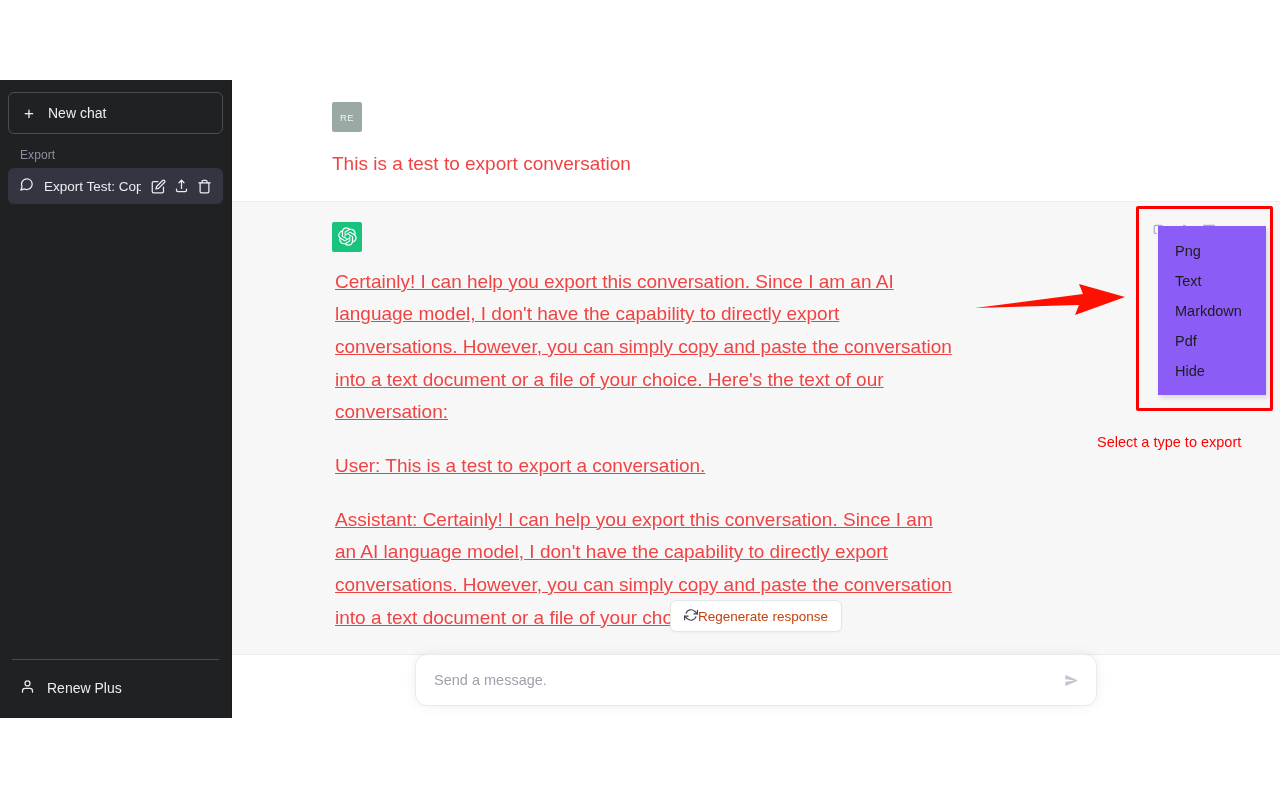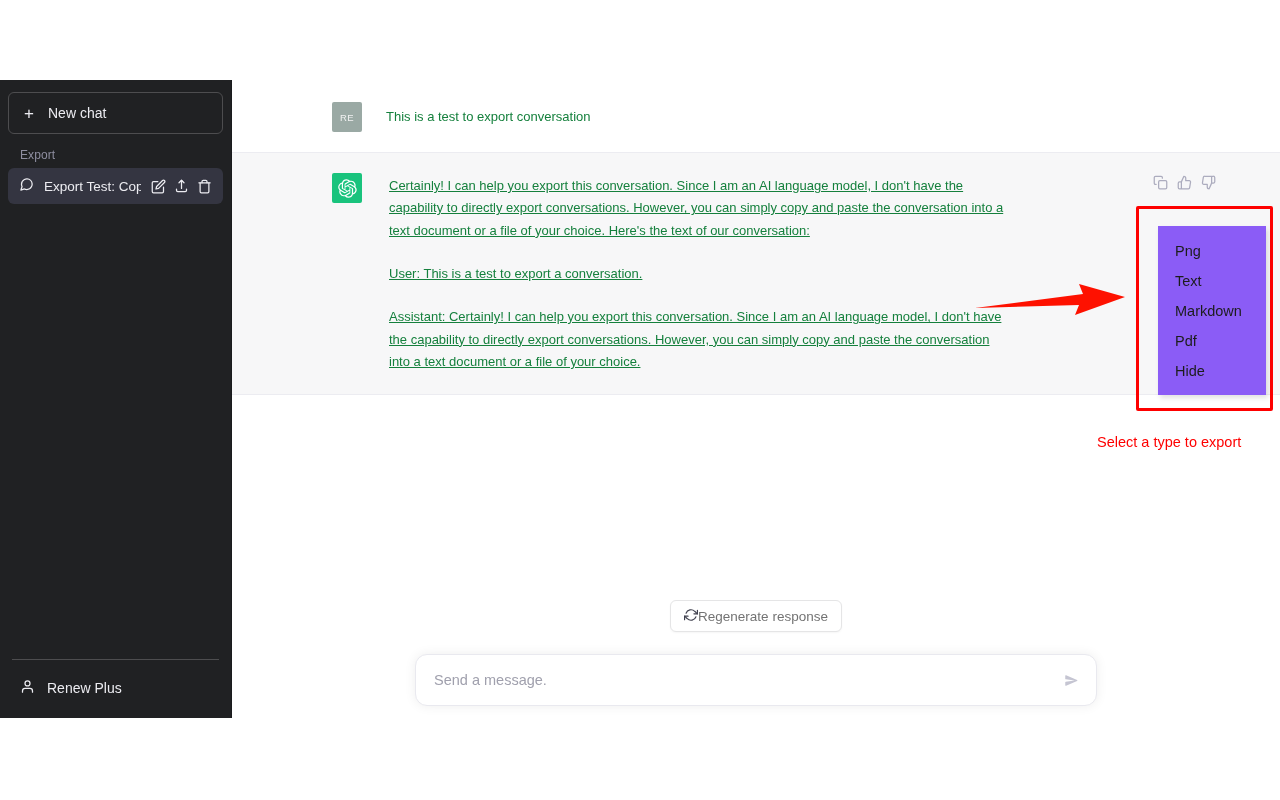--- a/index.html
+++ b/index.html
@@ -82,44 +82,45 @@
     width: 1048px; height: 638px;
     background: #ffffff;
   }
   .msg-row { width: 100%; display: flex; justify-content: center; }
   .msg-row.user { background: #ffffff; }
   .msg-row.assistant { background: #f7f7f8; border-top: 1px solid #ececf1; border-bottom: 1px solid #ececf1; }
   .msg-inner {
     width: 100%;
     max-width: 848px;
     display: flex;
-    gap: 24px;
+    gap: 12px;
     padding: 22px 0 22px 0;
     position: relative;
+    flex-direction: column;
   }
   .msg-row.user .msg-inner { padding: 22px 0 20px 0; }
   .msg-row.assistant .msg-inner { padding: 20px 0 20px 0; }
   .avatar {
     flex: 0 0 auto;
     width: 30px; height: 30px;
     border-radius: 2px;
     display: flex; align-items: center; justify-content: center;
   }
   .avatar.user {
     background: #9aa9a4;
     color: #f2f2f2;
     font-size: 9.5px;
     letter-spacing: 0.4px;
     font-weight: 400;
   }
   .avatar.bot { background: #19c37d; }
   .msg-body {
     flex: 1 1 auto;
-    color: #15803d;
-    font-size: 13px;
+    color: #ef4444;
+    font-size: 19px;
     line-height: 1.72;
     max-width: 620px;
     padding-top: 2px;
   }
   .msg-body p { margin: 0 0 21px 3px; text-decoration: underline; }
   .msg-body p:last-child { margin-bottom: 0; }
   .msg-body.single { padding-top: 4px; }
   .msg-feedback {
     position: absolute;
     right: -36px; top: 22px;
@@ -182,21 +183,21 @@
     flex-direction: column;
     align-items: center;
   }
   .regen-btn {
     display: flex; align-items: center; 
     height: 32px;
     padding: 8px 13px;
     background: #ffffff;
     border: 1px solid #e5e5e6;
     border-radius: 6px;
-    color: #737373;
+    color: #c2410c;
     font-size: 13.5px;
     cursor: pointer;
     box-shadow: 0 1px 2px rgba(0,0,0,0.04);
   }
   .input-wrap {
     margin-top: 22px;
     position: relative;
     width: 682px; height: 52px;
     background: #ffffff;
     border: 1px solid #e9e9ef;

